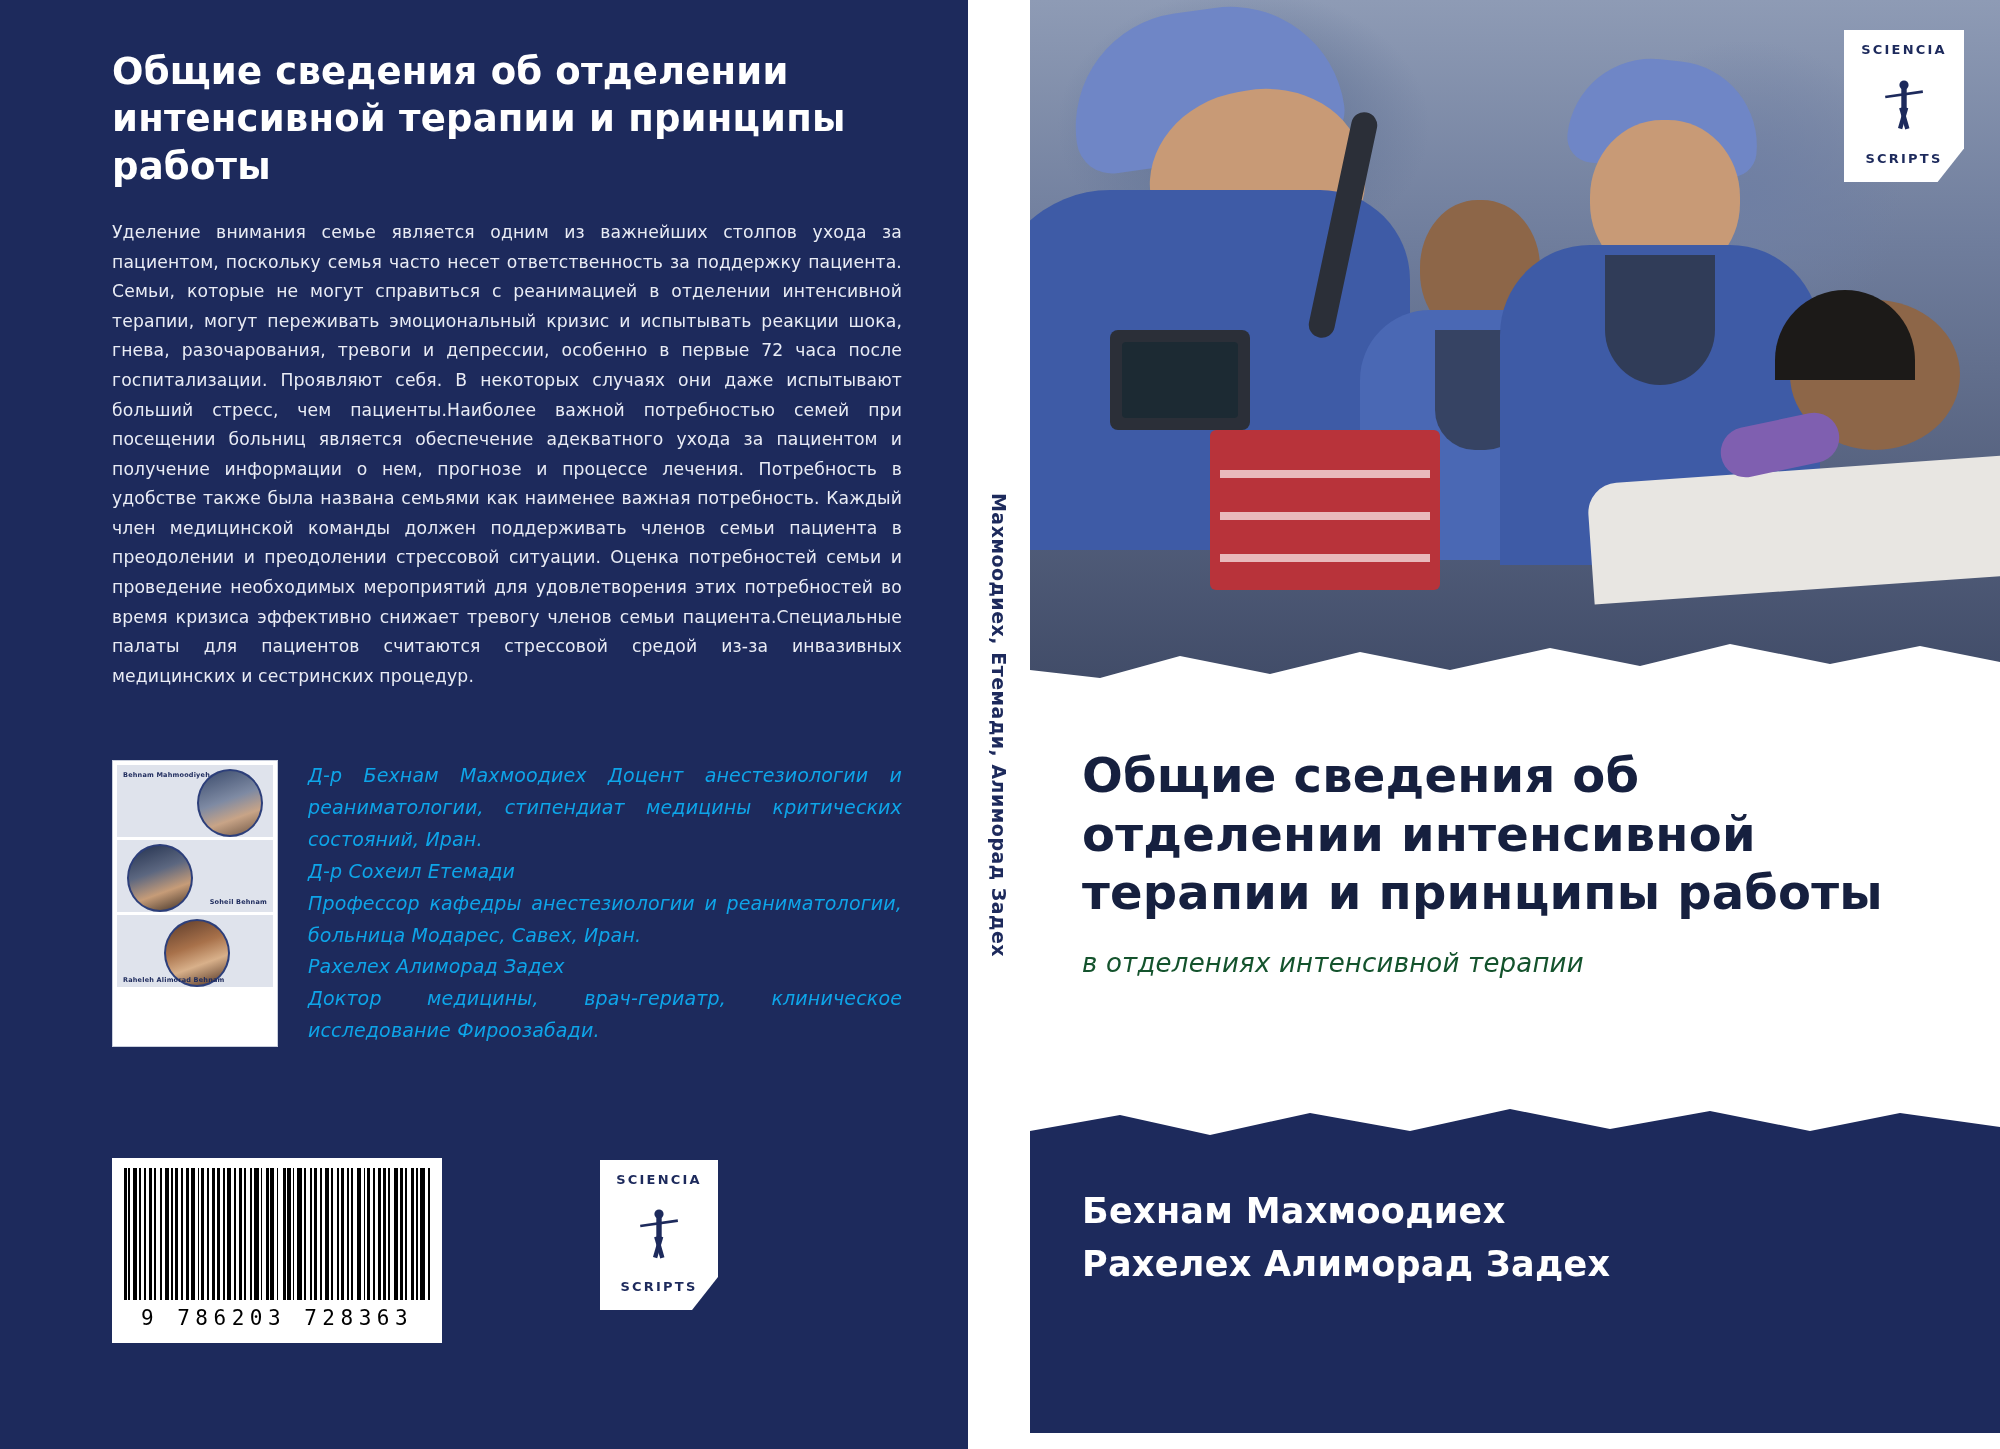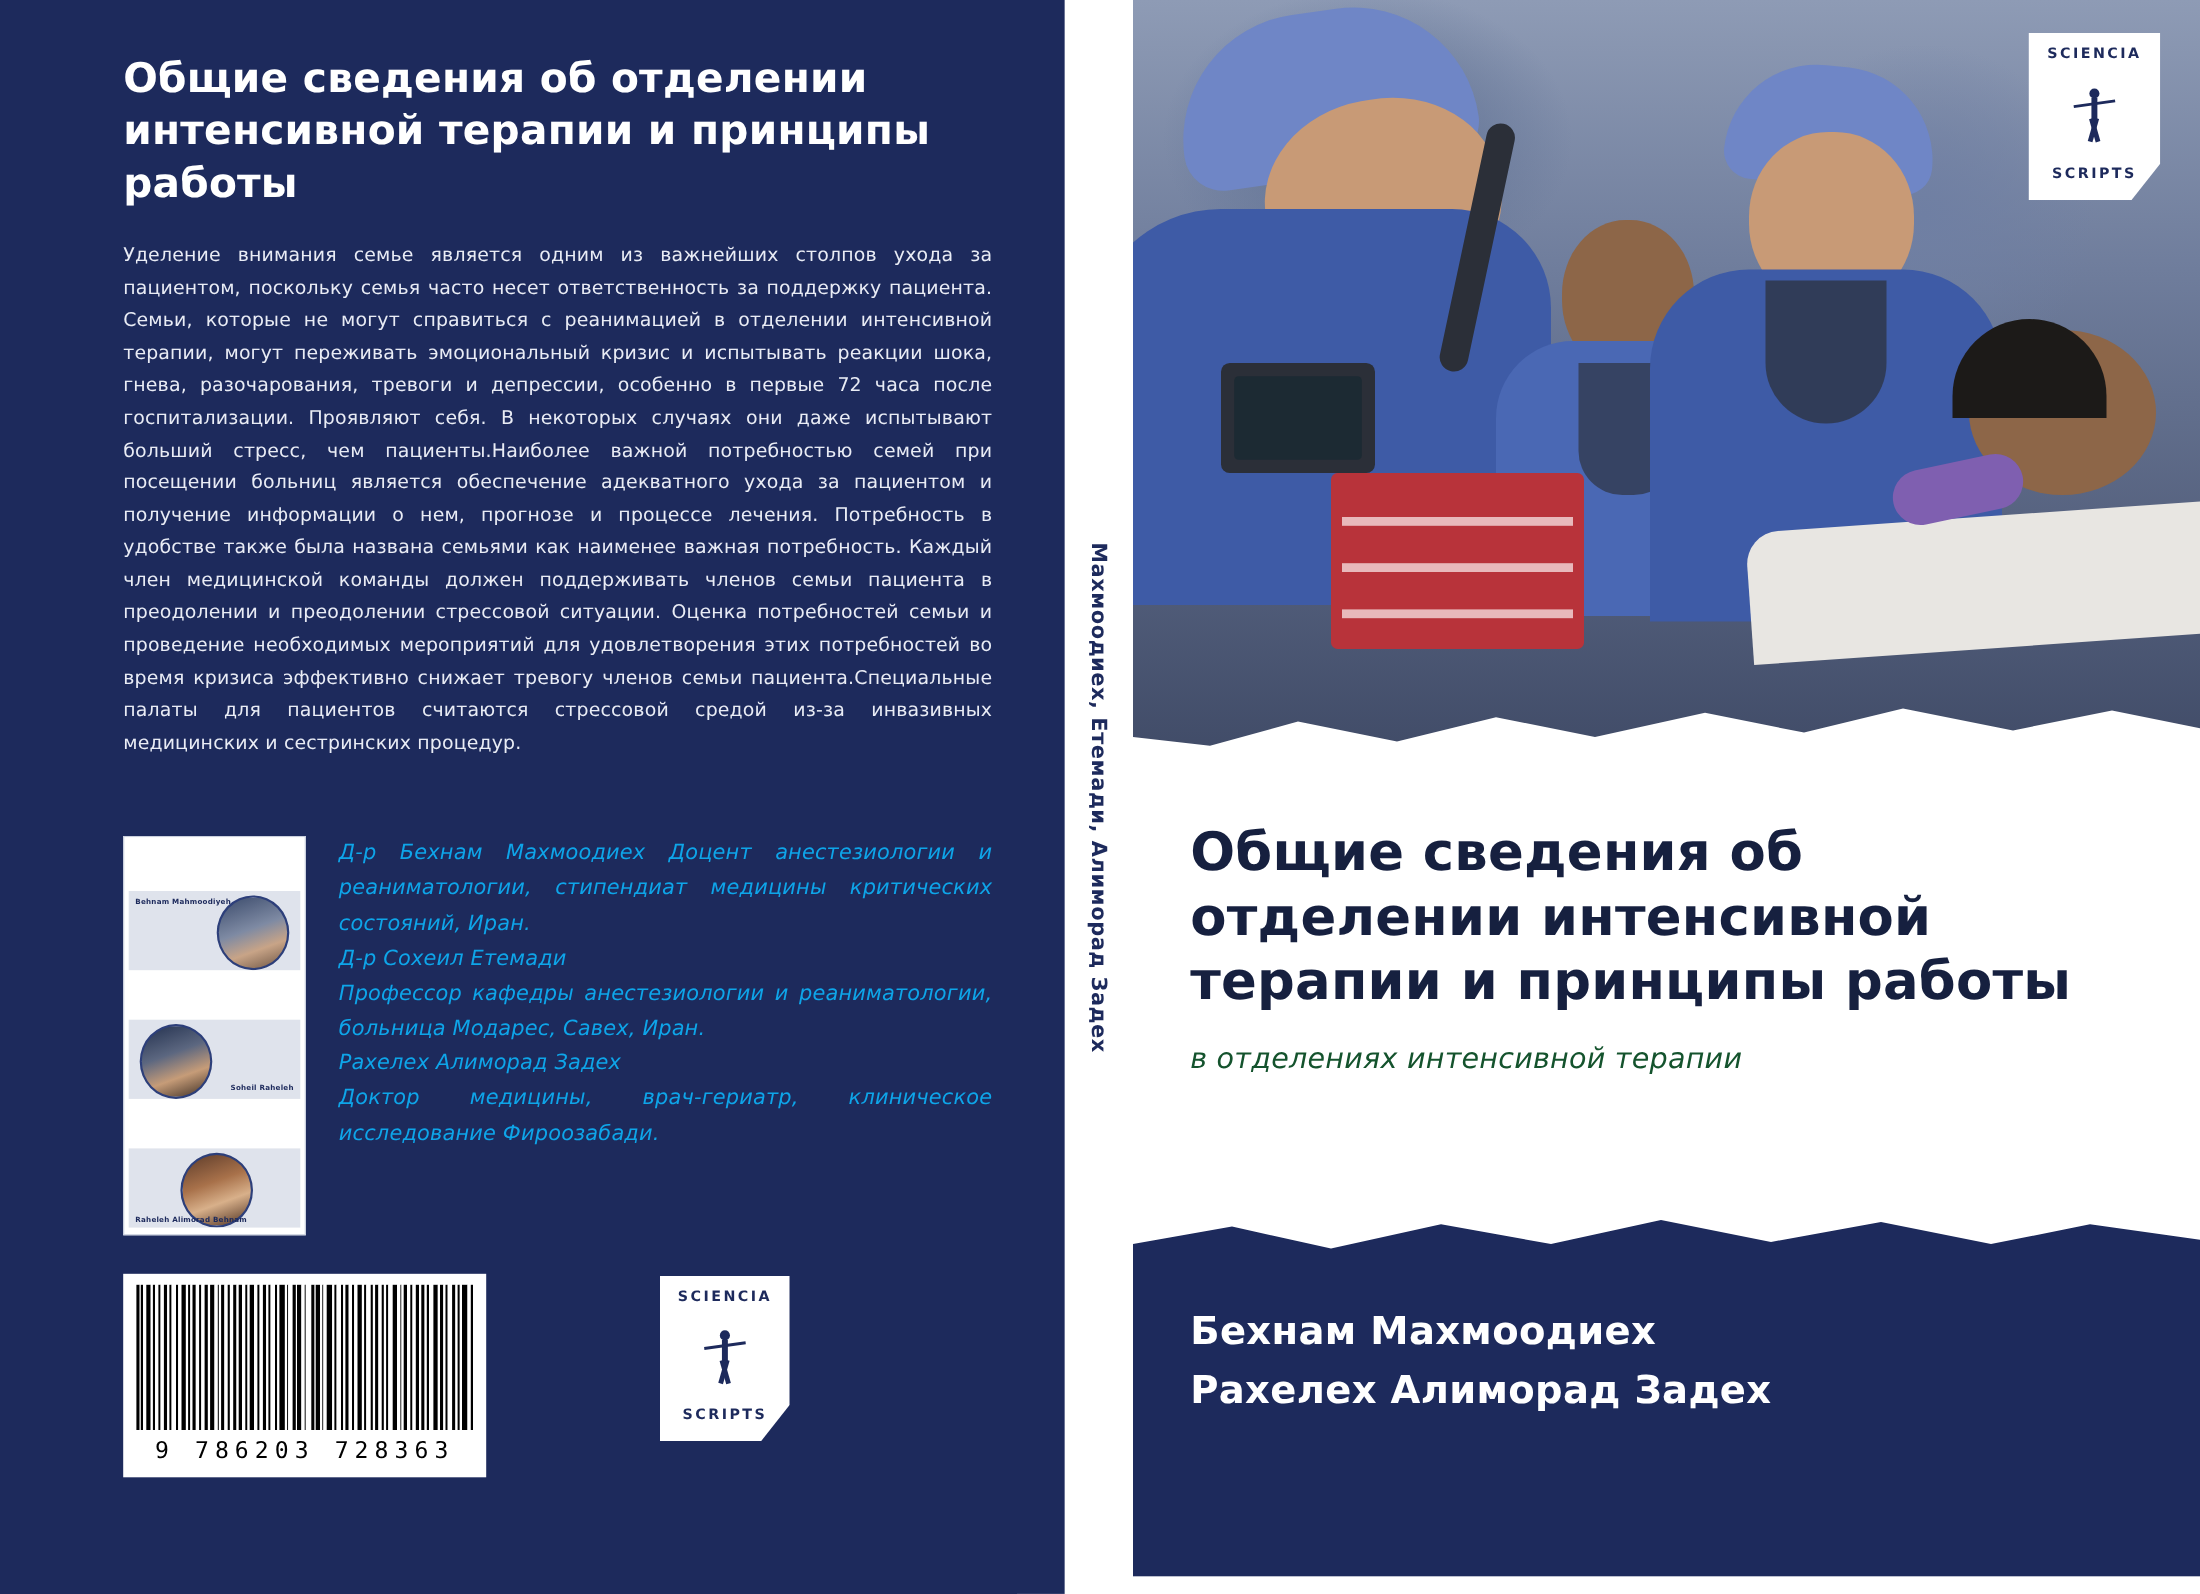--- a/index.html
+++ b/index.html
@@ -67,21 +67,20 @@
     border: 1px solid #c9cfdd;
     padding: 4px 4px 6px 4px;
     box-sizing: border-box;
   }
   .photo-row {
     position: relative;
     height: 72px;
     margin-bottom: 3px;
     background: #dfe3ec;
     overflow: hidden;
-    margin-top: 45px;
   }
   .photo-row:last-child { margin-bottom: 0; }
   .photo-oval {
     position: absolute;
     top: 4px;
     width: 62px;
     height: 64px;
     border-radius: 50%;
     border: 2px solid #2d3f7a;
     overflow: hidden;
@@ -319,21 +318,21 @@
     </div>
 
     <div class="authors-block">
       <div class="author-photos">
         <div class="photo-row">
           <span class="photo-name tl">Behnam Mahmoodiyeh</span>
           <div class="photo-oval right face-a"></div>
         </div>
         <div class="photo-row">
           <div class="photo-oval left face-b"></div>
-          <span class="photo-name br">Soheil Raheleh</span>
+          <span class="photo-name br">Soheil Behnam</span>
         </div>
         <div class="photo-row">
           <div class="photo-oval center face-c"></div>
           <span class="photo-name bl">Raheleh Alimorad Behnam</span>
         </div>
       </div>
       <div class="author-bios">
         <p style="white-space: pre-line;">Д-р Бехнам Махмоодиех Доцент анестезиологии и реаниматологии, стипендиат медицины критических состояний, Иран.
 Д-р Сохеил Етемади
 Профессор кафедры анестезиологии и реаниматологии, больница Модарес, Савех, Иран.

